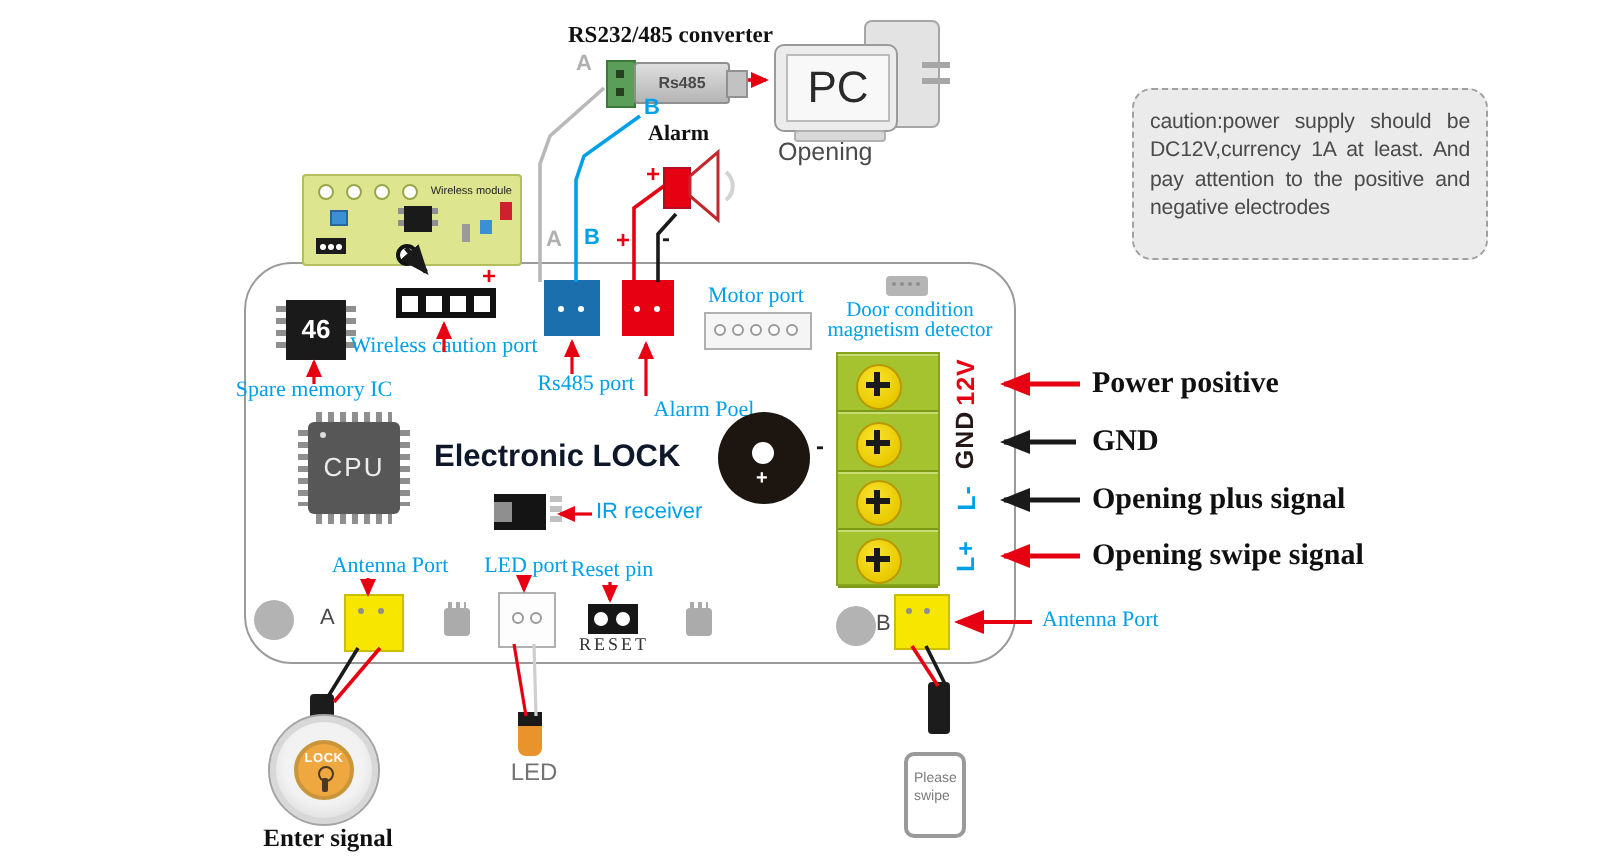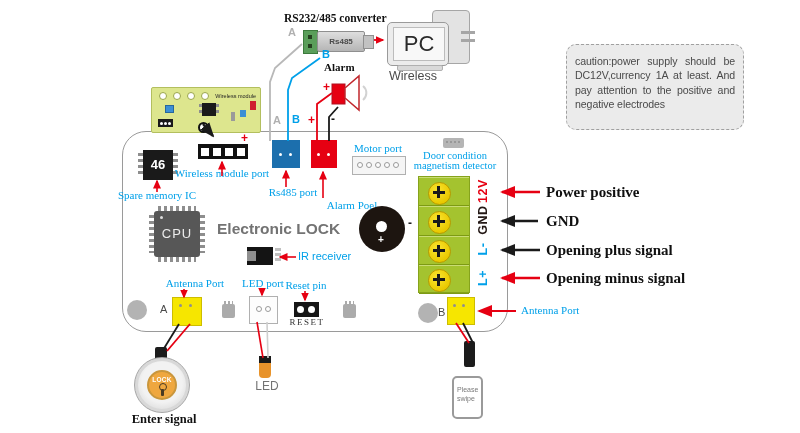--- a/index.html
+++ b/index.html
@@ -55,21 +55,21 @@
   <div class="a cyan-id" style="left:322px;top:48px;">B</div>
 
   <div class="a" style="left:432px;top:10px;width:36px;height:52px;background:#e3e3e3;border:1px solid #a6a6a6;border-radius:4px;">
     <div class="a" style="left:28px;top:20px;width:14px;height:3px;background:#a6a6a6;"></div>
     <div class="a" style="left:28px;top:28px;width:14px;height:3px;background:#a6a6a6;"></div>
   </div>
   <div class="a" style="left:387px;top:22px;width:60px;height:42px;background:#ececec;border:1.5px solid #9a9a9a;border-radius:5px;">
     <div class="a" style="left:5px;top:4px;width:50px;height:32px;background:#f8f8f8;border:1px solid #bcbcbc;text-align:center;line-height:32px;font-size:22px;color:#2a2a2a;">PC</div>
   </div>
   <div class="a" style="left:397px;top:65px;width:44px;height:4px;background:#d9d9d9;border:1px solid #b0b0b0;border-radius:2px;"></div>
-  <div class="a" style="left:389px;top:69px;width:60px;font-size:12.5px;color:#4a4a4a;">Wireless</div>
+  <div class="a" style="left:389px;top:69px;width:60px;font-size:12.5px;color:#4a4a4a;">Opening</div>
 
   <div class="a bserif" style="left:324px;top:61px;font-size:11px;">Alarm</div>
   <div class="a red-id" style="left:323px;top:80px;">+</div>
   <div class="a blk-id" style="left:336px;top:95px;">-</div>
 
   <div class="a caution" style="left:566px;top:44px;width:178px;height:86px;">
     <p>caution:power supply should be DC12V,currency 1A at least. And pay attention to the positive and negative electrodes</p>
   </div>
 
   <div class="a gray-id" style="left:273px;top:114px;">A</div>
@@ -104,21 +104,21 @@
   <div class="a psv" style="left:173px;top:153px;width:5px;height:24px;"></div>
   <div class="a cy" style="left:111px;top:189px;width:92px;font-family:Liberation Serif, serif;">Spare memory IC</div>
 
   <div class="a" style="left:198px;top:144px;width:50px;height:15px;background:#111;">
     <div class="sq" style="left:3px;"></div>
       <div class="sq" style="left:15px;"></div>
     <div class="sq" style="left:27px;"></div>
       <div class="sq" style="left:39px;"></div>
   </div>
   <div class="a red-id" style="left:241px;top:131px;">+</div>
-  <div class="a cy" style="left:174px;top:167px;width:96px;">Wireless module port</div>
+  <div class="a cy" style="left:174px;top:167px;width:96px;">Wireless caution port</div>
 
   <div class="a" style="left:272px;top:140px;width:28px;height:28px;background:#1c6fad;">
     <div class="dot" style="left:7px;top:13px;"></div>
       <div class="dot" style="left:17px;top:13px;"></div>
   </div>
   <div class="a cy" style="left:262px;top:186px;width:62px;">Rs485 port</div>
 
   <div class="a" style="left:311px;top:140px;width:26px;height:28px;background:#e60012;">
     <div class="dot" style="left:6px;top:13px;"></div>
       <div class="dot" style="left:16px;top:13px;"></div>
@@ -178,29 +178,29 @@
   <div class="t-label" style="top:234.5px;">
       <span class="tc-cyan">L-</span>
     </div>
   <div class="t-label" style="top:263.75px;">
       <span class="tc-cyan">L+</span>
     </div>
 
   <div class="a ann" style="left:546px;top:184px;">Power positive</div>
   <div class="a ann" style="left:546px;top:213px;">GND</div>
   <div class="a ann" style="left:546px;top:242px;">Opening plus signal</div>
-  <div class="a ann" style="left:546px;top:270px;">Opening minus signal</div>
+  <div class="a ann" style="left:546px;top:270px;">Opening swipe signal</div>
 
   <div class="a" style="left:154px;top:211px;width:46px;height:46px;background:#575757;border-radius:3px;color:#ececec;font-size:13px;letter-spacing:1px;text-align:center;line-height:46px;">CPU</div>
   <div class="a ps" style="left:158px;top:206px;width:38px;height:5px;"></div>
   <div class="a ps" style="left:158px;top:257px;width:38px;height:5px;"></div>
   <div class="a psv" style="left:149px;top:215px;width:5px;height:38px;"></div>
   <div class="a psv" style="left:200px;top:215px;width:5px;height:38px;"></div>
   <div class="a" style="left:160px;top:216px;width:3px;height:3px;border-radius:50%;background:#dcdcdc;"></div>
-  <div class="a" style="left:217px;top:220px;font-size:15.5px;font-weight:bold;color:#737373;white-space:nowrap;">Electronic LOCK</div>
+  <div class="a" style="left:217px;top:220px;font-size:15.5px;font-weight:bold;color:#0f172a;white-space:nowrap;">Electronic LOCK</div>
 
   <div class="a" style="left:247px;top:247px;width:26px;height:18px;background:#141414;">
     <div class="a" style="left:0;top:4px;width:9px;height:10px;background:#8f8f8f;"></div>
   </div>
   <div class="a" style="left:275px;top:248px;">
     <div style="width:6px;height:3px;background:#c0c0c0;margin-bottom:2px;"></div>
     <div style="width:6px;height:3px;background:#c0c0c0;margin-bottom:2px;"></div>
     <div style="width:6px;height:3px;background:#c0c0c0;"></div>
   </div>
   <div class="a cys" style="left:298px;top:250px;">IR receiver</div>

